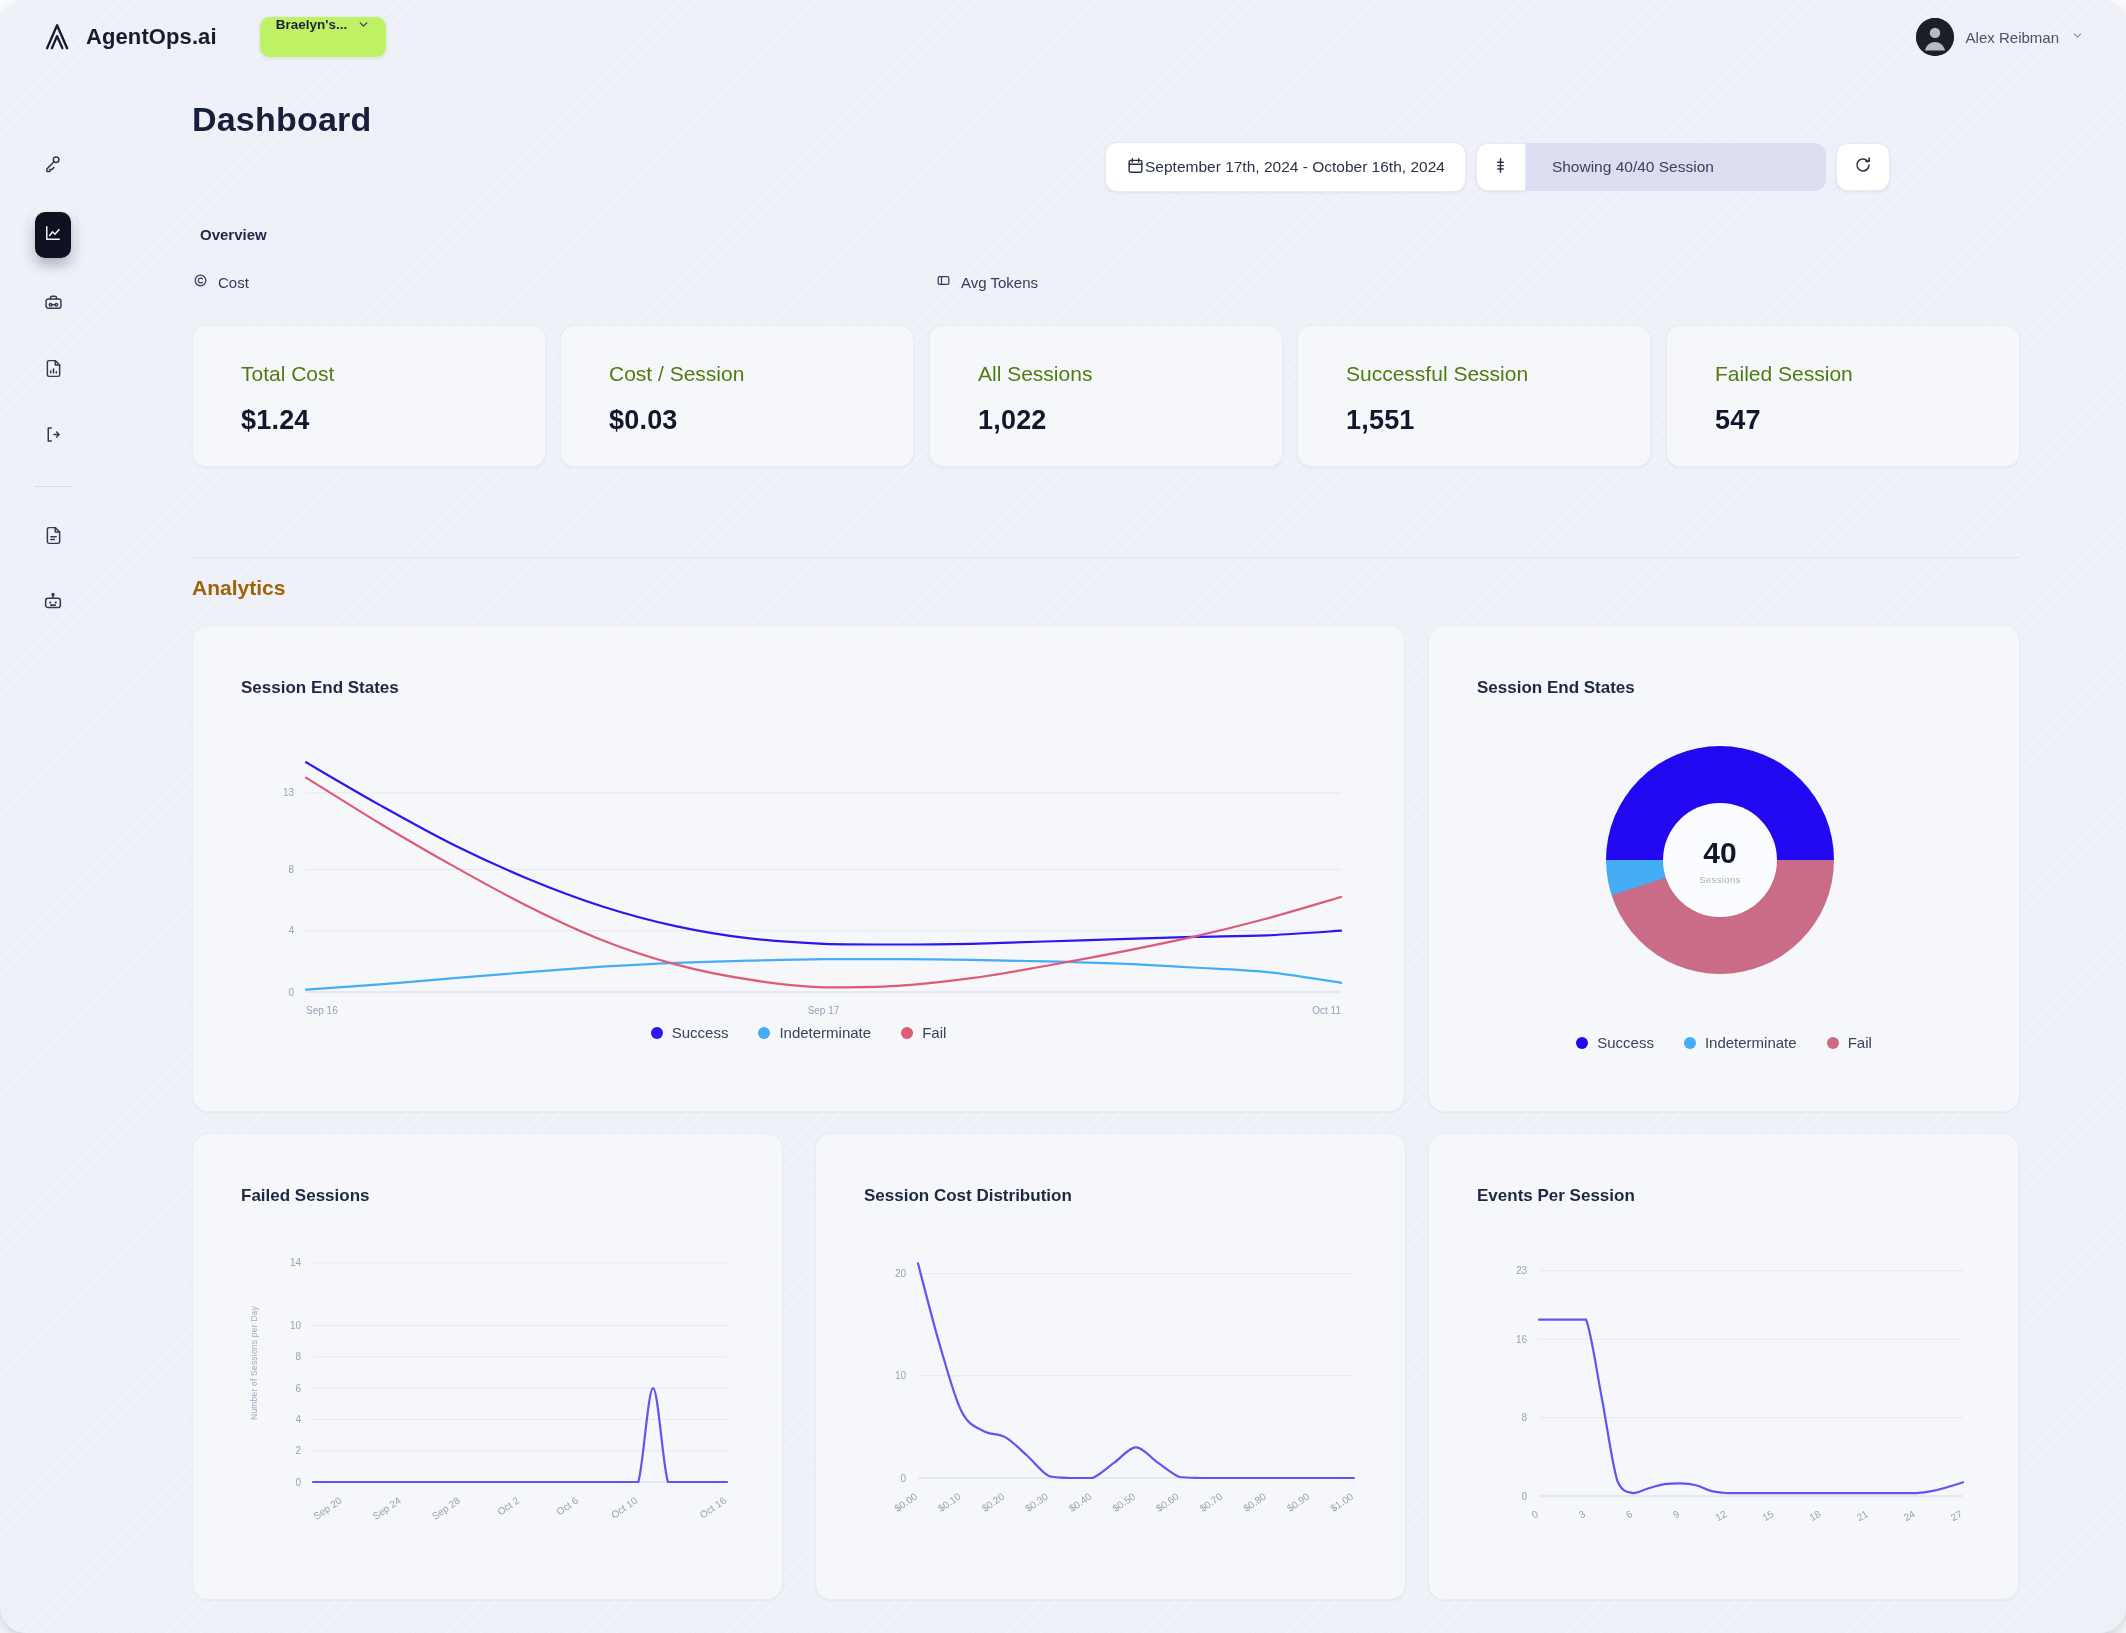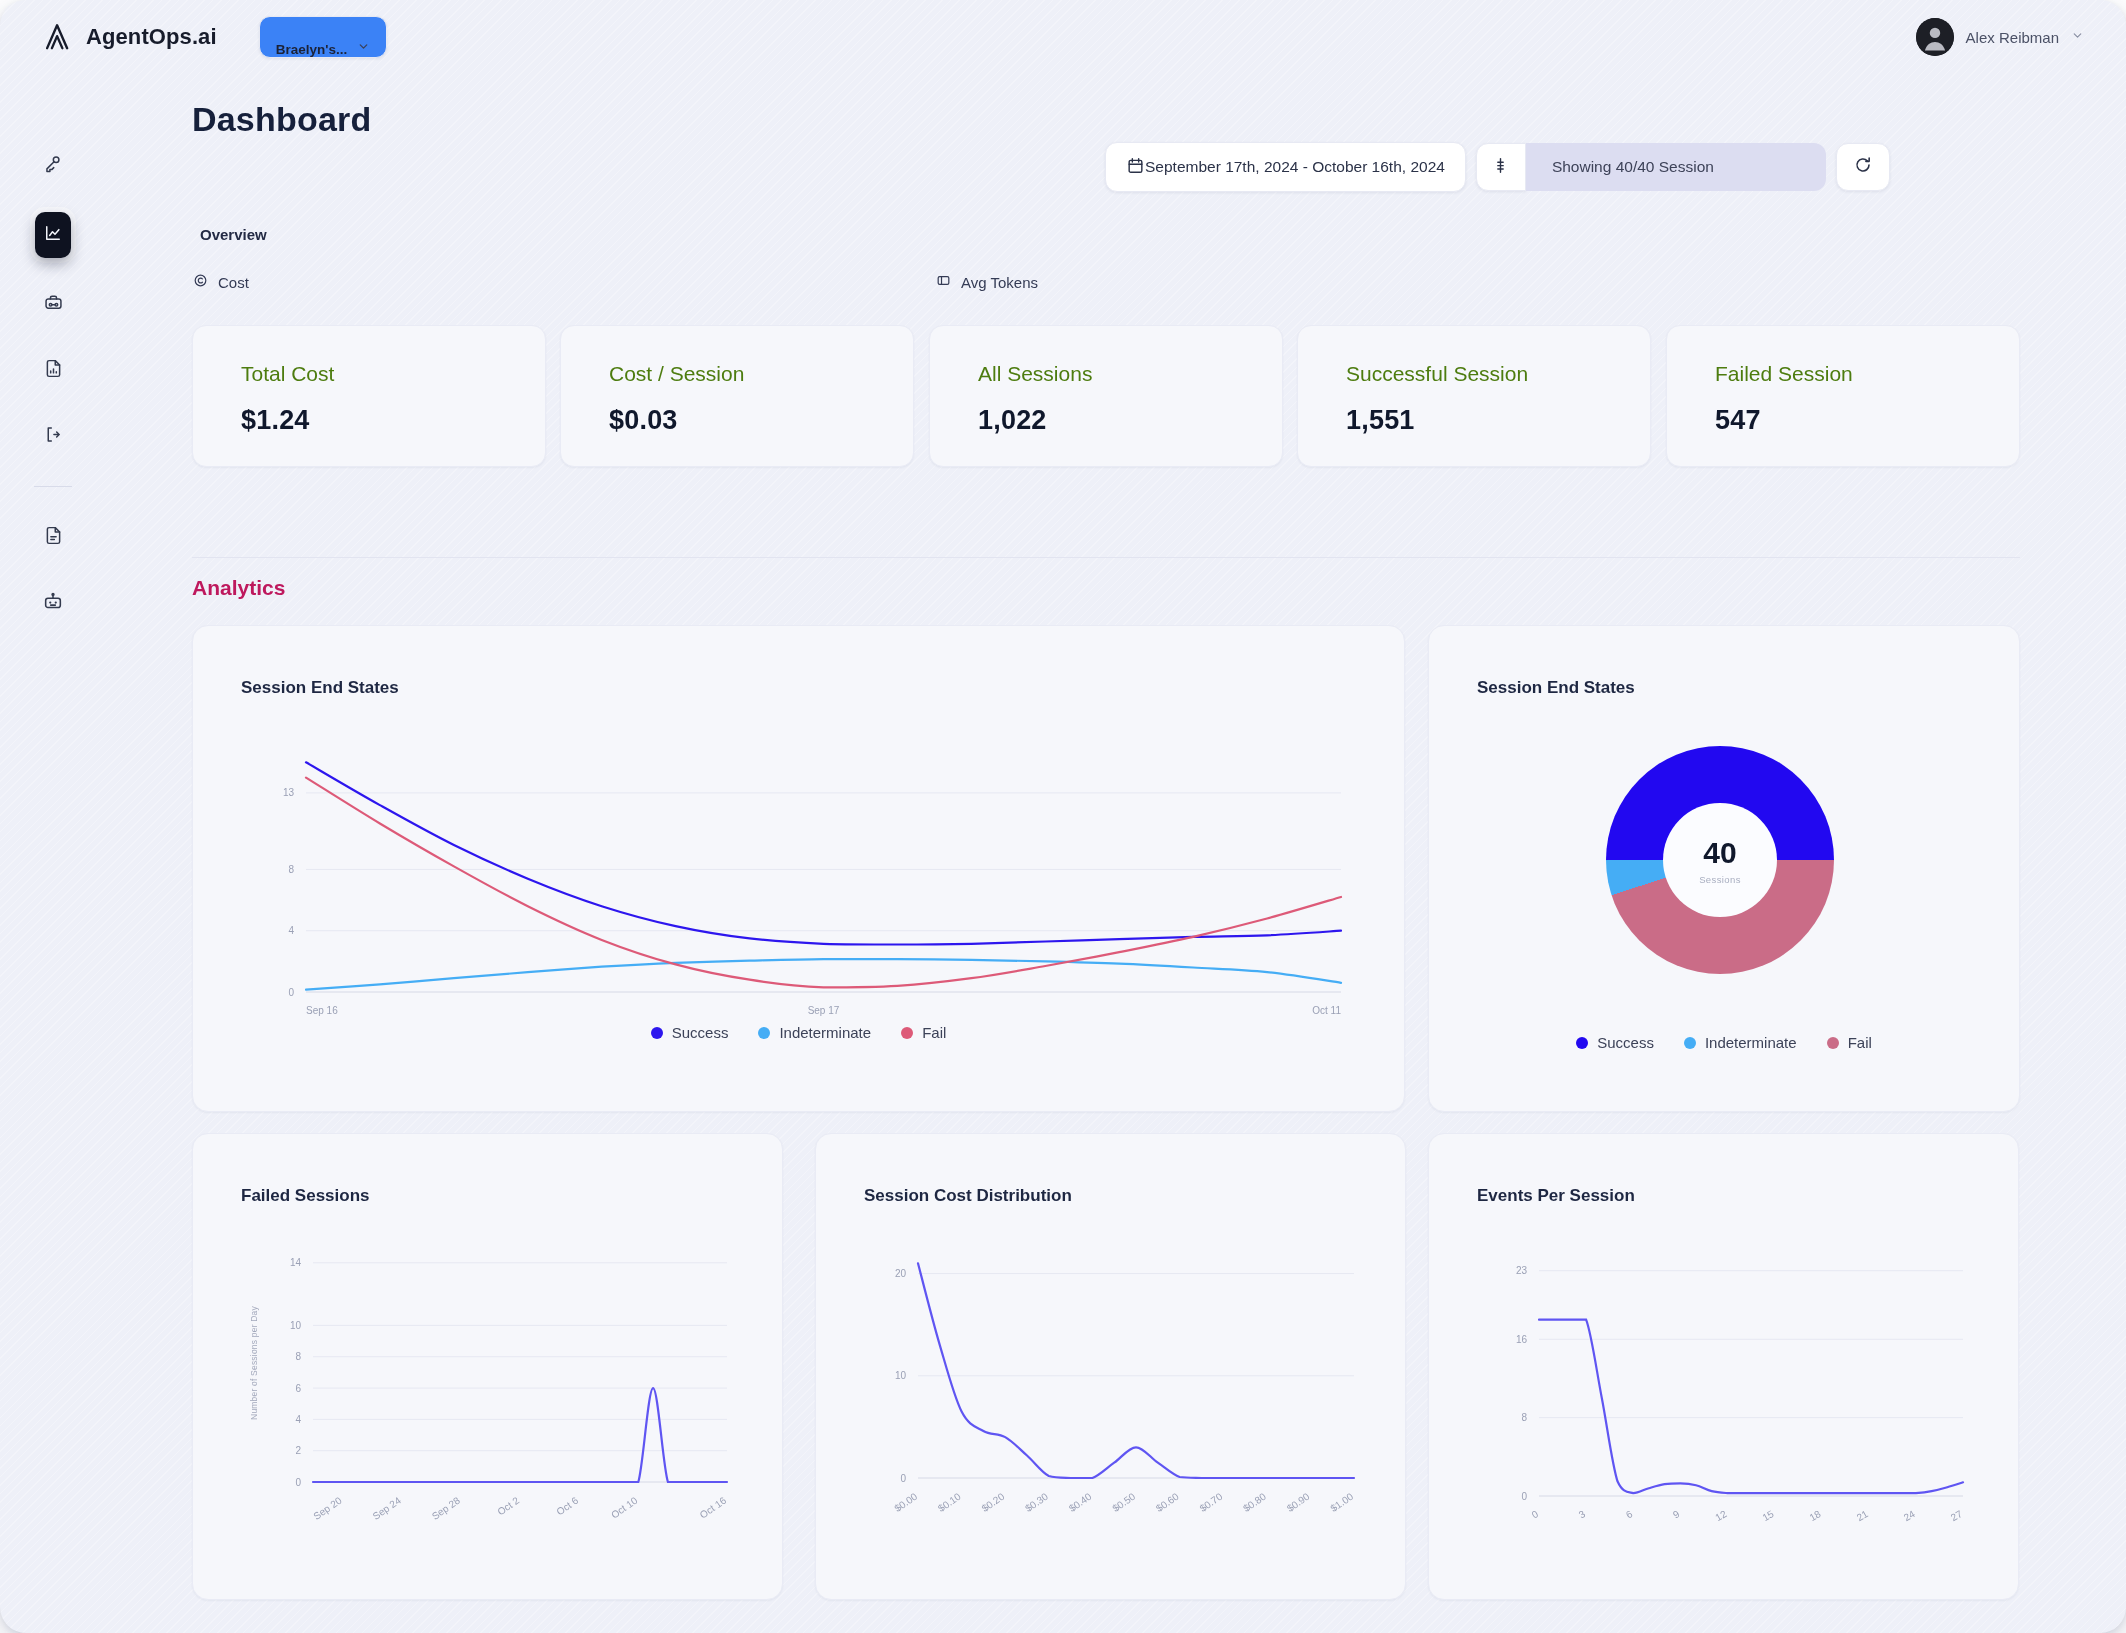--- a/index.html
+++ b/index.html
@@ -5,22 +5,22 @@
   html,body{margin:0;padding:0;background:#ffffff;}
   body{width:2126px;height:1633px;position:relative;font-family:"Liberation Sans",sans-serif;-webkit-font-smoothing:antialiased;}
   .app{position:absolute;inset:0;background:#eef0f8;border-radius:26px;overflow:hidden;
        box-shadow:0 12px 34px rgba(30,40,90,.18), 0 2px 6px rgba(30,40,90,.10);}
   .app::before{content:"";position:absolute;inset:0;pointer-events:none;
        background:repeating-linear-gradient(135deg, rgba(255,255,255,.28) 0 1px, rgba(255,255,255,0) 1px 6px);}
   
   .topbar{position:absolute;left:0;top:0;right:0;height:74px;display:flex;align-items:center;padding:0 42px;box-sizing:border-box;}
   .brand{display:flex;align-items:center;gap:12px;color:#171c2b;}
   .brand-name{font-size:22px;font-weight:700;letter-spacing:.1px;}
-  .ws-pill{margin-left:42px;background:#3b82f6;border:1px solid #e7e9f3;border-radius:11px;height:40px;padding:0 16px;
-       display:flex;align-items:flex-end;gap:10px;box-shadow:0 1px 3px rgba(25,35,80,.08);cursor:pointer;}
+  .ws-pill{margin-left:42px;background:#bef264;border:1px solid #e7e9f3;border-radius:11px;height:40px;padding:0 16px;
+       display:flex;align-items:flex-start;gap:10px;box-shadow:0 1px 3px rgba(25,35,80,.08);cursor:pointer;}
   .ws-pill .ws-name{font-size:13.5px;font-weight:700;color:#1c2236;}
   .user{margin-left:auto;display:flex;align-items:center;gap:12px;cursor:pointer;}
   .avatar{width:38px;height:38px;border-radius:50%;background:#1d1f26;overflow:hidden;display:flex;align-items:center;justify-content:center;}
   .user-name{font-size:15px;color:#4b5166;}
   
   .sidebar{position:absolute;left:0;top:74px;width:106px;bottom:0;display:flex;flex-direction:column;align-items:center;padding-top:72px;gap:26px;}
   .nav-item{width:40px;height:40px;display:flex;align-items:center;justify-content:center;color:#333a4e;cursor:pointer;border-radius:10px;}
   .nav-item.active{width:36px;height:46px;background:#0e1220;color:#f2f4fa;box-shadow:0 6px 14px rgba(15,20,45,.35),0 0 0 5px rgba(255,255,255,.45);}
   .nav-divider{width:38px;height:1px;background:#d8dbe9;margin:4px 0;}
   
@@ -39,21 +39,21 @@
   
   .overview-label{position:absolute;left:192px;top:226px;font-size:15px;font-weight:700;color:#232a44;margin-left:8px;}
   .tab{position:absolute;top:272px;display:flex;align-items:center;gap:9px;font-size:15px;color:#343b55;cursor:pointer;}
   .tab-cost{left:192px;}
   .tab-tokens{left:935px;}
   .stat-card{position:absolute;top:325px;width:354px;height:142px;background:#f6f7fb;border:1px solid #e9ebf5;border-radius:14px;
        box-shadow:0 1px 2px rgba(25,35,80,.05);box-sizing:border-box;padding:36px 0 0 48px;}
   .stat-label{font-size:21px;color:#4d7c0f;}
   .stat-value{margin-top:19px;font-size:27px;font-weight:700;color:#10182c;letter-spacing:.2px;}
   .section-divider{position:absolute;left:192px;top:557px;width:1828px;height:1px;background:#e2e4f0;}
-  .analytics-label{position:absolute;left:192px;top:576px;font-size:21px;font-weight:600;color:#be185d;}
+  .analytics-label{position:absolute;left:192px;top:576px;font-size:21px;font-weight:600;color:#a16207;}
   
   .chart-card{position:absolute;background:#f6f7fb;border:1px solid #e9ebf5;border-radius:16px;box-shadow:0 1px 2px rgba(25,35,80,.05);box-sizing:border-box;}
   .chart-title{position:absolute;left:48px;top:52px;font-size:17px;font-weight:600;color:#1e2742;}
   .card-big{left:192px;top:625px;width:1213px;height:487px;}
   .card-donut{left:1428px;top:625px;width:592px;height:487px;}
   .card-b1{left:192px;top:1133px;width:591px;height:467px;}
   .card-b2{left:815px;top:1133px;width:591px;height:467px;}
   .card-b3{left:1428px;top:1133px;width:591px;height:467px;}
   svg.chart text.tick{font-family:"Liberation Sans",sans-serif;font-size:10px;fill:#9aa0b5;}
   svg.chart text.ylab{font-size:8.5px;fill:#a3a9bc;letter-spacing:.2px;}

